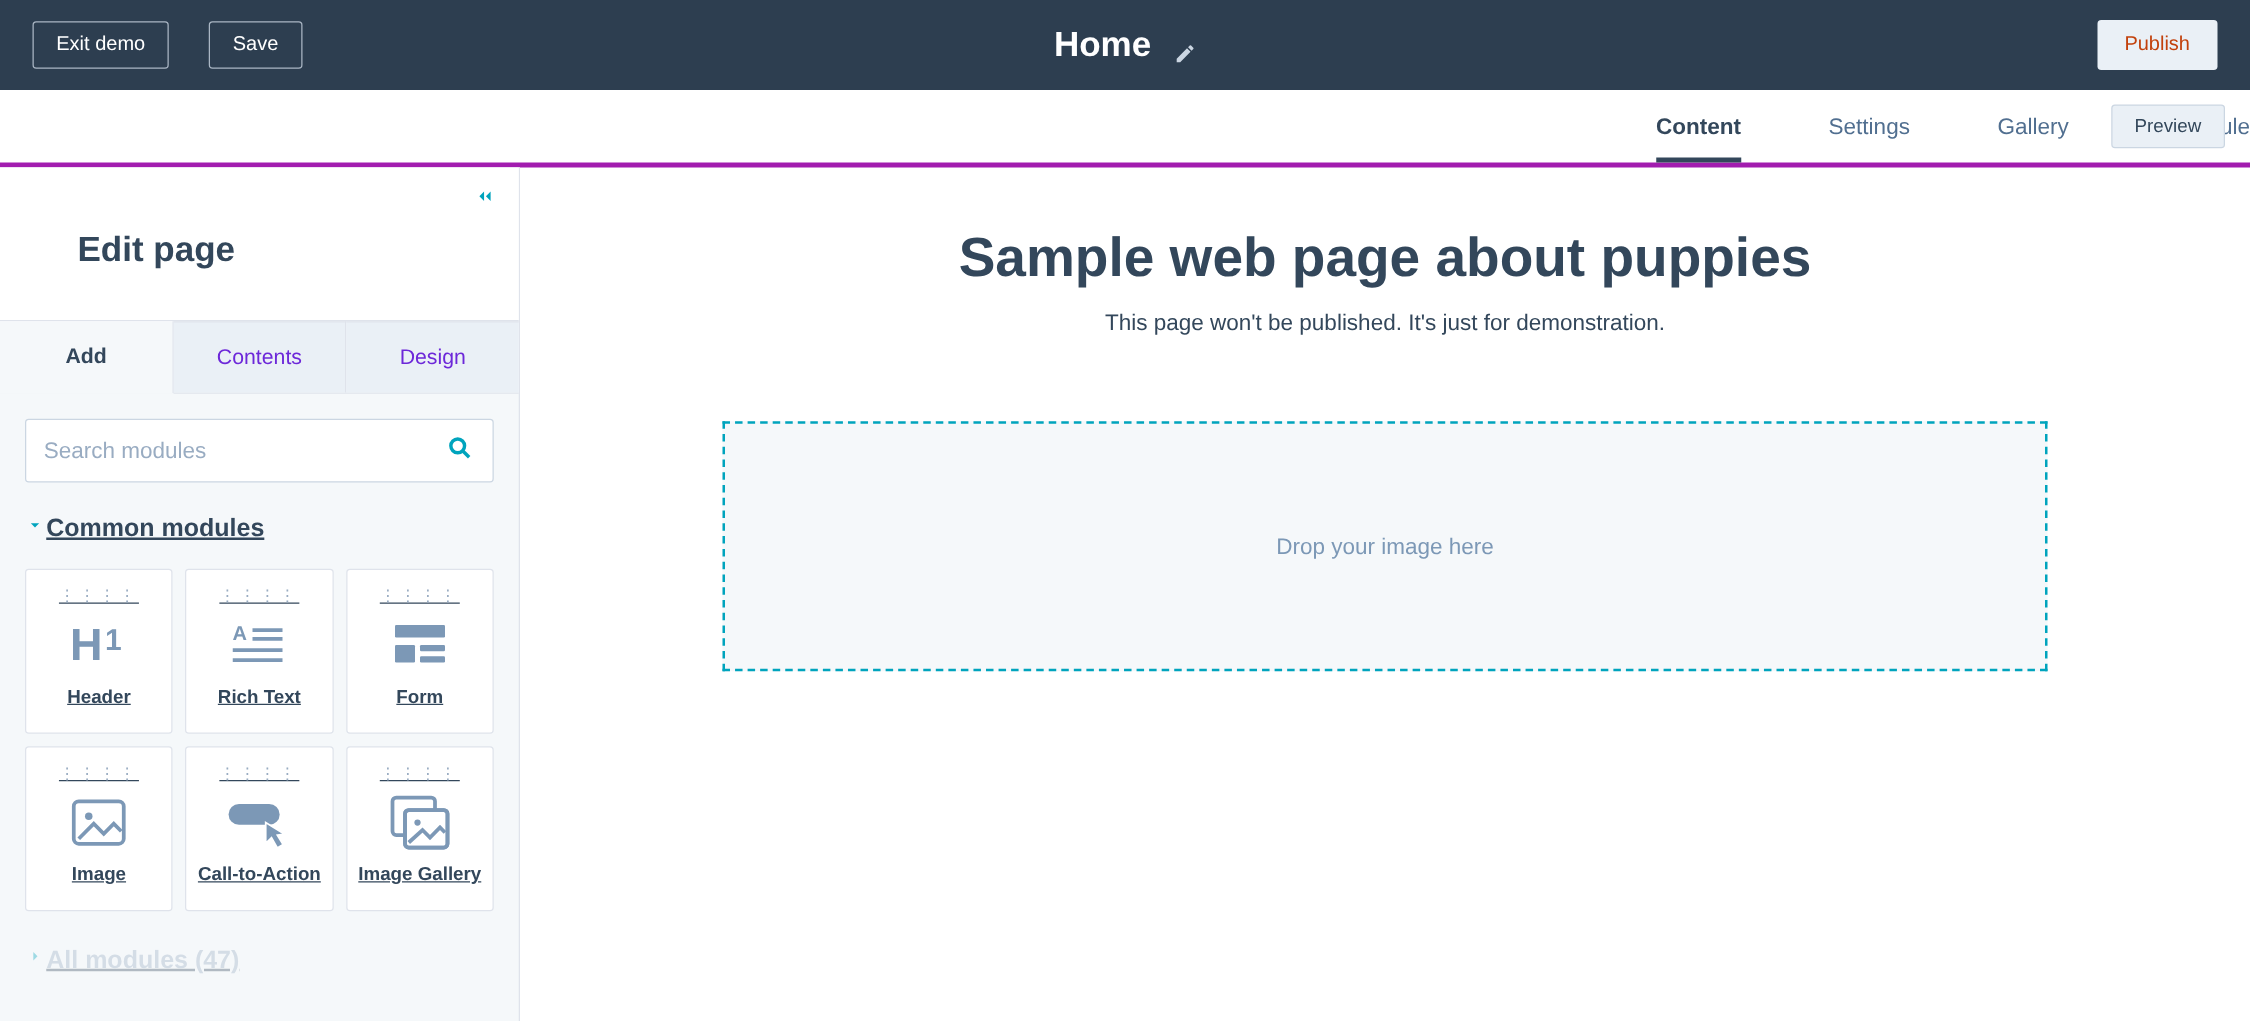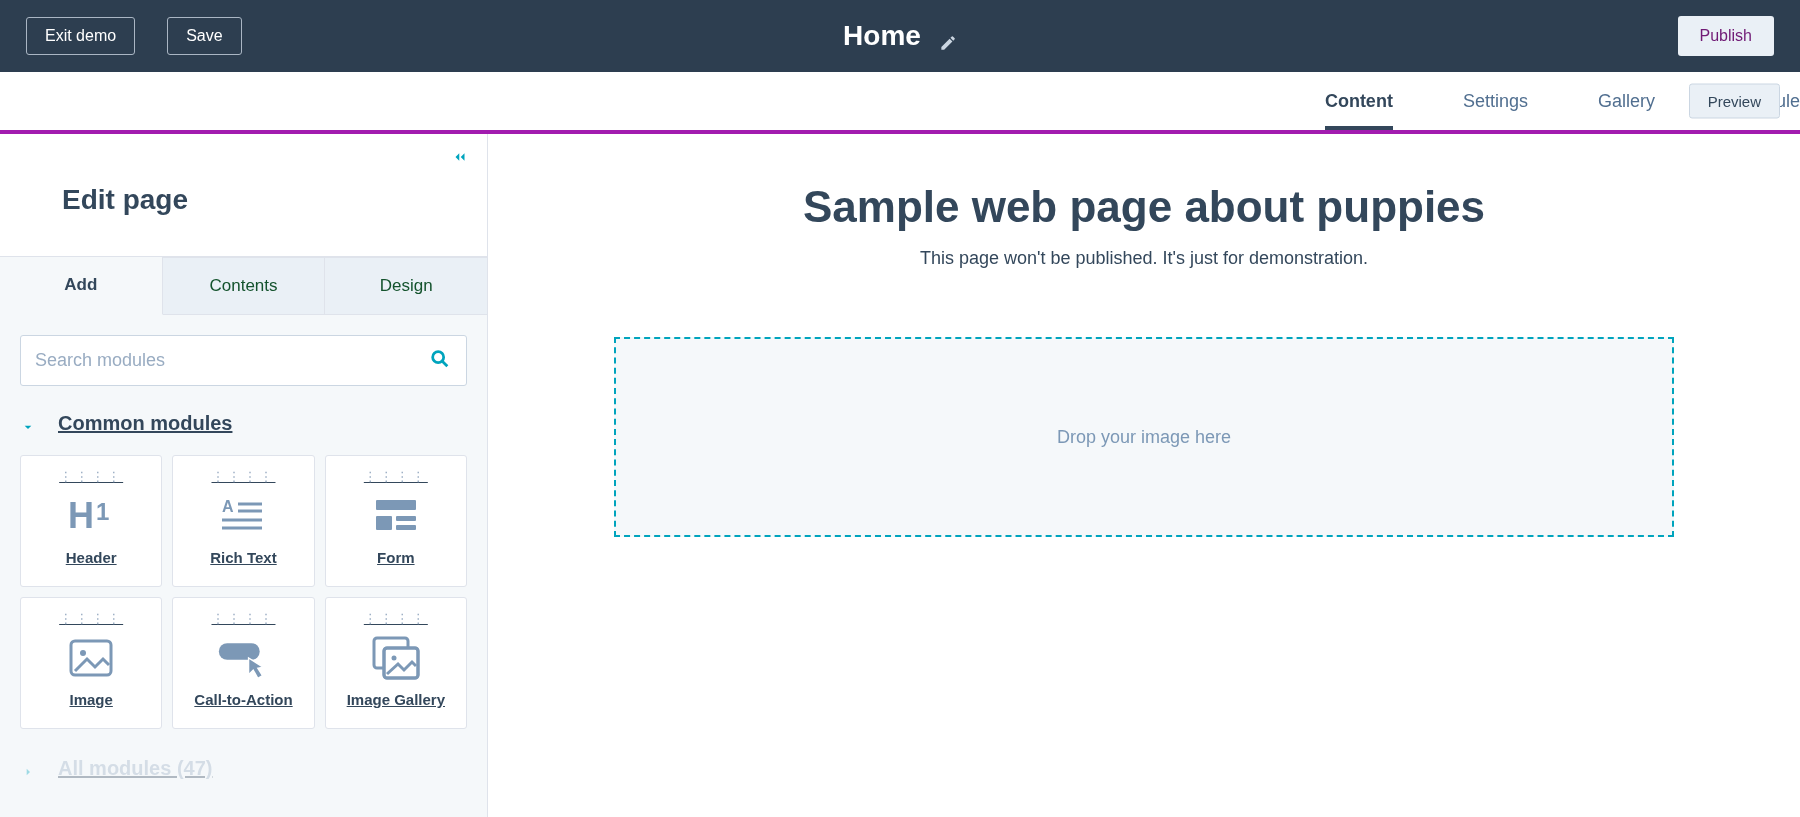--- a/index.html
+++ b/index.html
@@ -44,21 +44,21 @@
     font-size: 28px;
     font-weight: 600;
   }
   .edit-pencil {
     color: #cbd6e2;
     display: flex;
     align-items: center;
   }
   .btn-publish {
     background: #eaf0f6;
-    color: #701a75;
+    color: #c2410c;
     border: none;
     padding: 11px 22px;
     border-radius: 3px;
     font-size: 16px;
     cursor: not-allowed;
   }
 
   
   .navtabs {
     height: 62px;
@@ -100,21 +100,21 @@
   }
 
   
   .workspace {
     display: flex;
     height: calc(100% - 134px);
   }
 
   
   .sidebar {
-    width: 488px;
+    width: 416px;
     border-right: 1px solid #dfe3eb;
     background: #f5f8fa;
     position: relative;
     display: flex;
     flex-direction: column;
   }
   .collapse-handle {
     position: absolute;
     top: 14px;
     right: 18px;
@@ -134,21 +134,21 @@
   .sidebar-tabs {
     display: flex;
     border-bottom: 1px solid #dfe3eb;
     background: #f5f8fa;
   }
   .sidebar-tab {
     flex: 1;
     text-align: center;
     padding: 18px 0;
     font-size: 17px;
-    color: #14532d;
+    color: #6d28d9;
     border-right: 1px solid #dfe3eb;
     border-top: 1px solid #dfe3eb;
     cursor: pointer;
     background: #eaf0f6;
   }
   .sidebar-tab:last-child { border-right: none; }
   .sidebar-tab.active {
     background: #f5f8fa;
     color: #33475b;
     font-weight: 600;
@@ -179,22 +179,22 @@
   .search-icon-wrap {
     position: absolute;
     right: 16px;
     top: 50%;
     transform: translateY(-50%);
     color: #00a4bd;
   }
 
   .section-header {
     display: flex;
-    align-items: flex-end;
-    gap: 22px;
+    align-items: flex-start;
+    gap: 1px;
     margin-bottom: 20px;
     cursor: pointer;
   }
   .section-header svg { color: #00a4bd; }
   .section-title {
     font-size: 20px;
     font-weight: 700;
     color: #33475b;
   }
 

